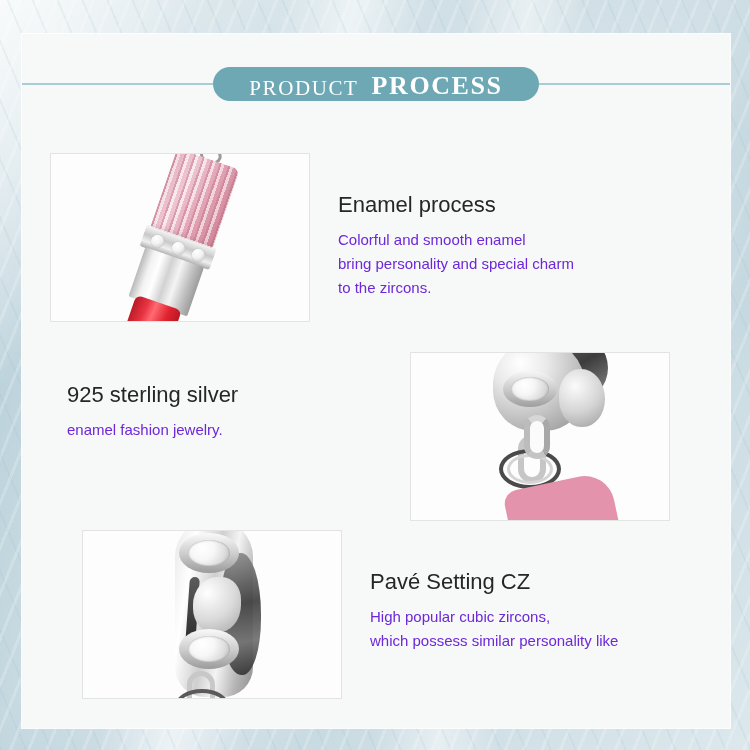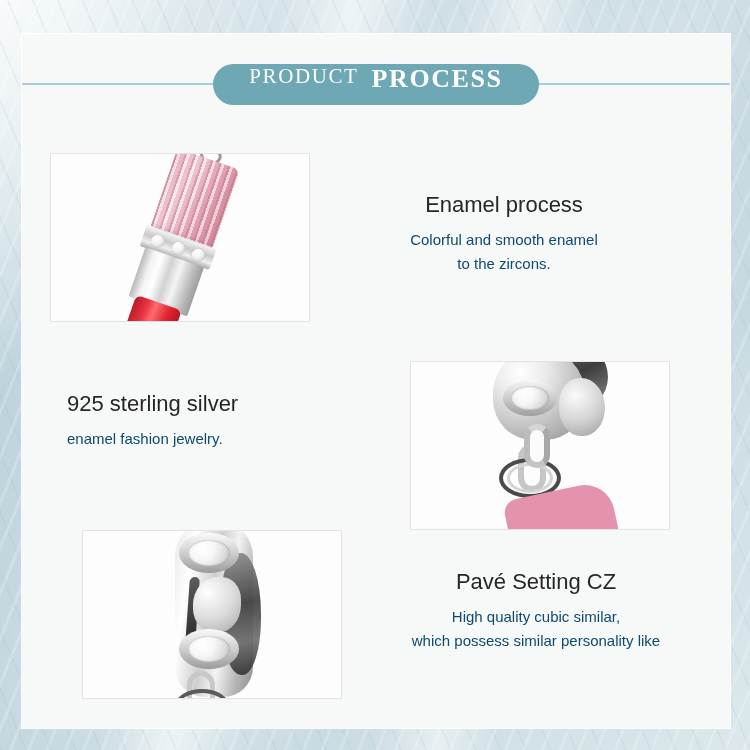--- a/index.html
+++ b/index.html
@@ -61,65 +61,65 @@
     background: #a8cdd5;
     max-width: 205px;
   }
   .rule.left  { margin-right: -14px; }
   .rule.right { margin-left: -14px; }
   #title-pill {
     position: relative;
     z-index: 2;
     background: #6da8b4;
     border-radius: 23px;
-    height: 41px;
+    height: 34px;
     padding: 0 36px;
-    display: flex; align-items: flex-start; gap: 13px;
+    display: flex; align-items: flex-end; gap: 13px;
     font-family: "Liberation Serif", serif;
     color: #ffffff;
     letter-spacing: 1.6px;
     white-space: nowrap;
   }
   #pill-word-1 { font-size: 21px; font-weight: 400; }
   #pill-word-2 { font-size: 26px; font-weight: 700; }
 
   
   .row {
     position: absolute;
     display: flex;
     align-items: flex-start;
   }
   #row-1 { left: 28px; top: 119px; }
-  #row-2 { left: 28px; top: 327px; }
+  #row-2 { left: 28px; top: 318px; }
   #row-3 { left: 28px; top: 496px; padding-left: 32px; }
 
   .panel {
     position: relative;
     width: 260px; height: 169px;
     background: #fdfdfd;
     border: 1px solid #e3e3e3;
     overflow: hidden;
     flex: 0 0 auto;
   }
 
   .text-col { flex: 0 0 auto; width: 360px; }
-  #row-1 .text-col, #row-3 .text-col { padding: 38px 0 0 28px; text-align: center; }
+  #row-1 .text-col, #row-3 .text-col { padding: 38px 0 0 28px; }
   #row-2 .text-col { padding: 29px 0 0 17px; }
 
   .feature-title {
     font-size: 22px;
     color: #262626;
     font-weight: 400;
     line-height: 1.25;
     margin-bottom: 9px;
     white-space: nowrap;
   }
   .feature-body {
     font-size: 15px;
-    color: #0c4a6e;
+    color: #6d28d9;
     line-height: 1.63;
     white-space: nowrap;
   }
 
   
   #lipstick-art {
     position: absolute;
     left: 50%; top: 50%;
     width: 86px; height: 182px;
     transform: translate(-46%, -50%) rotate(19deg);
@@ -334,20 +334,21 @@
           <span class="ls-cz"></span>
           <span class="ls-cz"></span>
         </div>
         <div class="ls-barrel"></div>
         <div class="ls-tip"></div>
       </div>
     </div>
     <div class="text-col">
       <div class="feature-title">Enamel process</div>
       <div class="feature-body">Colorful and smooth enamel</div>
+      <div class="feature-body">bring personality and special charm</div>
       <div class="feature-body">to the zircons.</div>
     </div>
   </div>
 
   <div class="row" id="row-2">
     <div class="text-col">
       <div class="feature-title">925 sterling silver</div>
       <div class="feature-body">enamel fashion jewelry.</div>
     </div>
     <div class="panel">
@@ -379,18 +380,18 @@
         </div>
         <div class="pv-bezel bot">
           <span class="pv-cz"></span>
         </div>
         <div class="pv-loop"></div>
         <div class="pv-ring"></div>
       </div>
     </div>
     <div class="text-col">
       <div class="feature-title">Pavé Setting CZ</div>
-      <div class="feature-body">High quality cubic similar,</div>
+      <div class="feature-body">High popular cubic zircons,</div>
       <div class="feature-body">which possess similar personality like</div>
     </div>
   </div>
 
 </div>
 
 </body></html>

